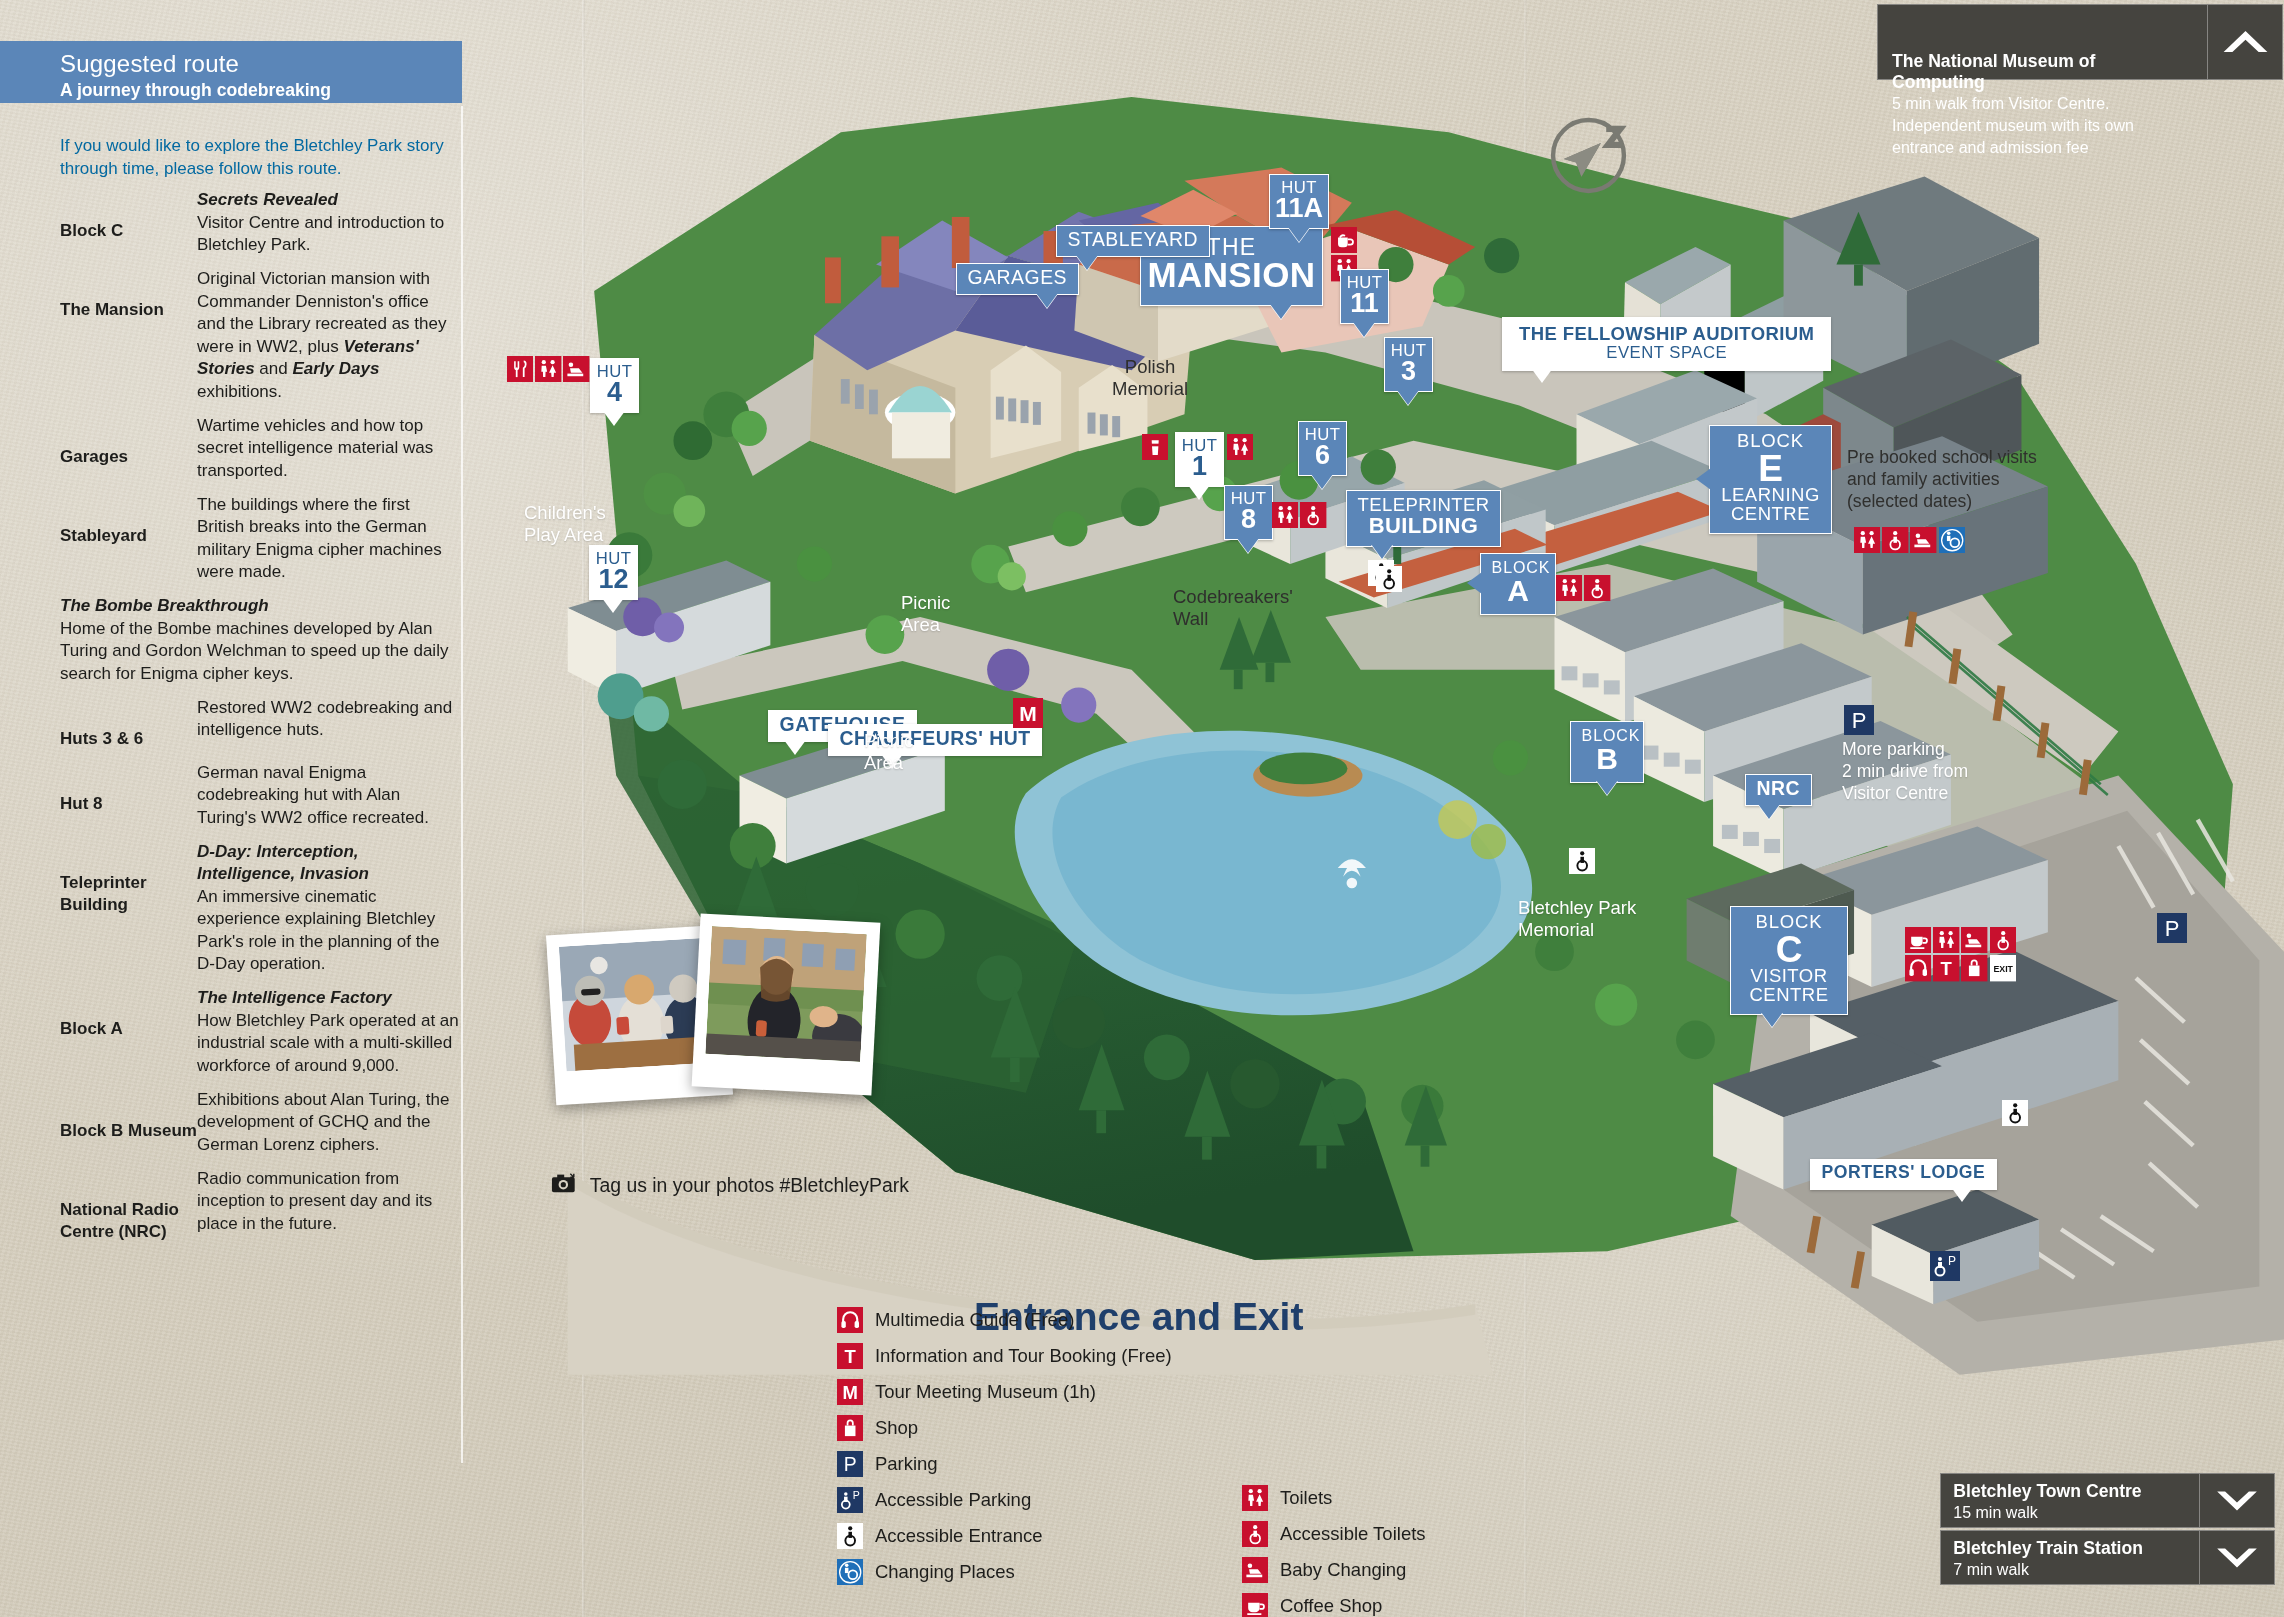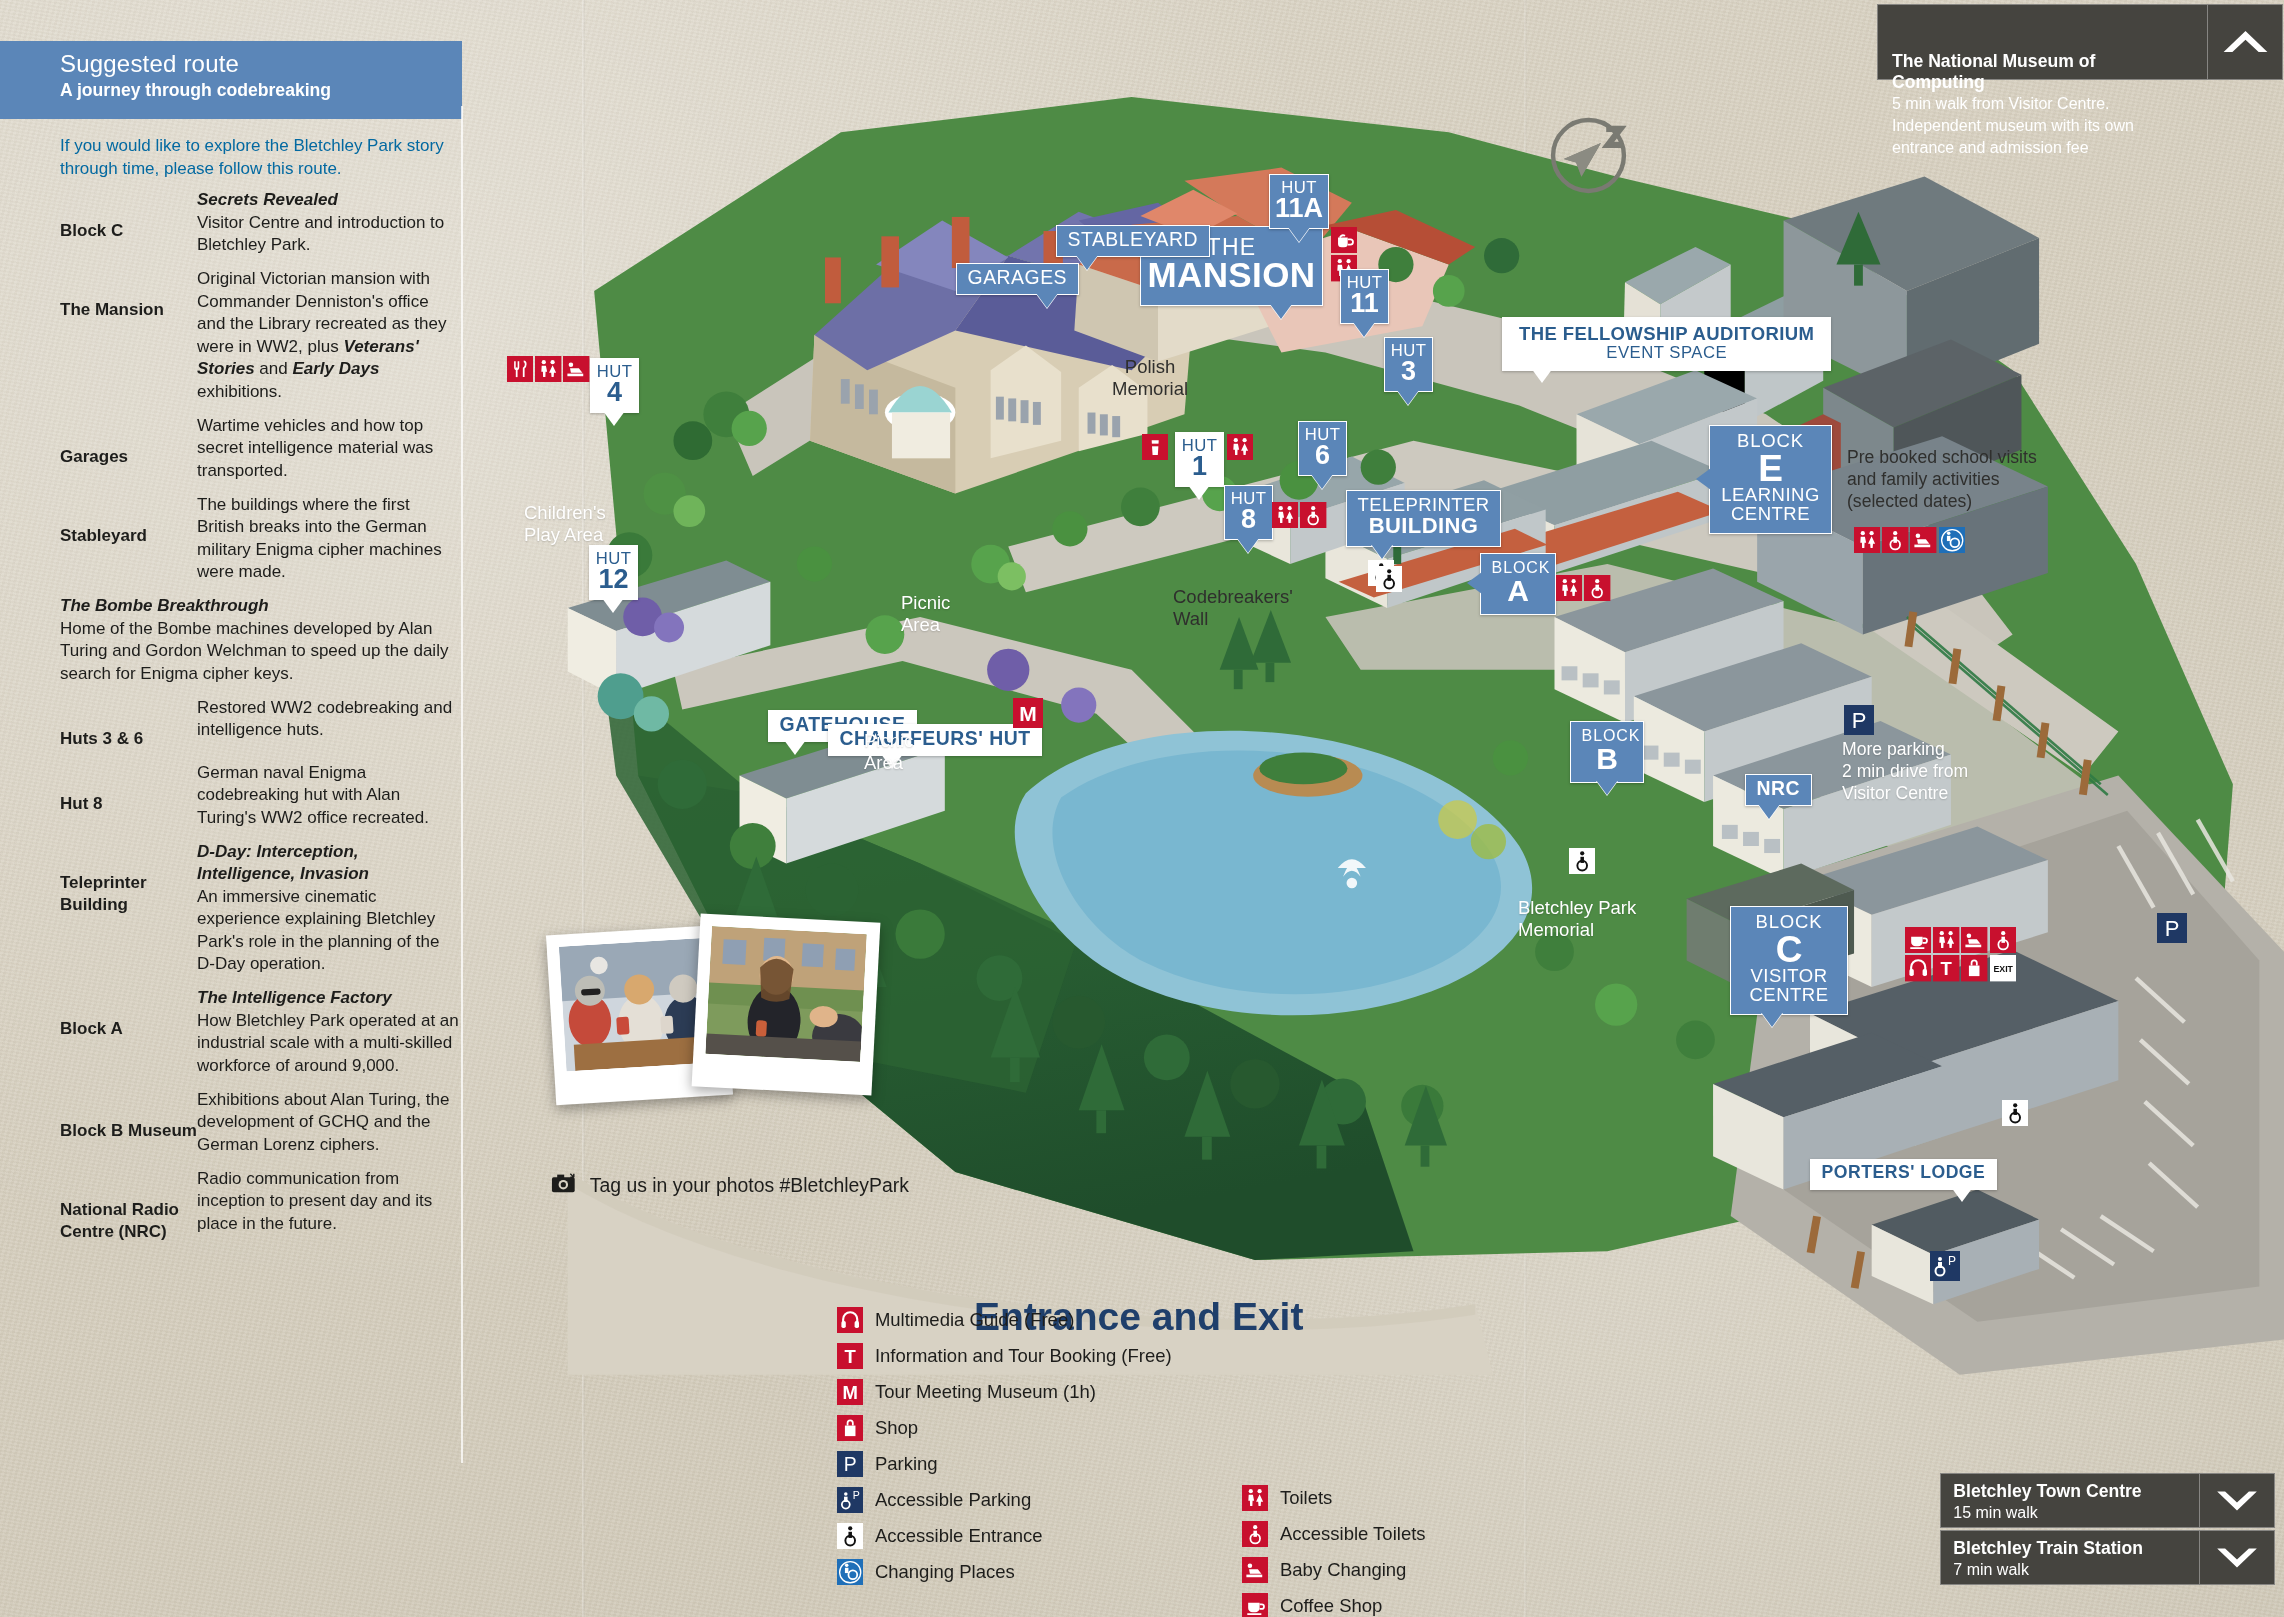--- a/index.html
+++ b/index.html
@@ -16,21 +16,21 @@
       radial-gradient(circle at 72% 70%, rgba(255,255,255,.20), rgba(255,255,255,0) 46%),
       repeating-linear-gradient(9deg, rgba(150,140,120,.05) 0 1.8px, rgba(255,255,255,.05) 1.8px 3.5px),
       repeating-linear-gradient(104deg, rgba(140,130,110,.045) 0 2.6px, rgba(255,255,255,.04) 2.6px 5.3px),
       linear-gradient(160deg,#ddd7c9 0%,#d6cfbf 45%,#cfc8b7 100%);
   }
   #fold1{position:absolute;left:582px;top:0;width:2.6px;height:1618px;background:linear-gradient(90deg,rgba(255,255,255,.45),rgba(0,0,0,.06));opacity:.7;}
   #fold2{position:absolute;left:1524px;top:0;width:2.6px;height:1618px;background:linear-gradient(90deg,rgba(255,255,255,.35),rgba(0,0,0,.05));opacity:.55;}
 
   
   #sidebar{position:absolute;left:0;top:41px;width:462px;height:1401px;}
-  #sb-header{position:absolute;left:0;top:0;width:462px;height:78px;background:#5b86b8;}
+  #sb-header{position:absolute;left:0;top:0;width:462px;height:62px;background:#5b86b8;}
   #sb-header .t1{position:absolute;left:60px;top:8.8px;font-size:24px;color:#fff;letter-spacing:0.2px;}
   #sb-header .t2{position:absolute;left:60px;top:39px;font-size:17.6px;color:#fff;font-weight:bold;}
   #sb-intro{position:absolute;left:60px;top:93px;width:397px;font-size:17px;line-height:23px;color:#0369a1;}
   #sb-list{position:absolute;left:60px;top:148px;width:401px;}
   .sb-row{display:flex;margin-bottom:11.5px;}
   .sb-term{width:137px;flex:0 0 137px;font-size:17px;line-height:22.5px;color:#1d1d1b;font-weight:bold;margin-top:31px;}
   .sb-def{flex:1;font-size:17px;line-height:22.5px;color:#1d1d1b;}
   .sb-def i{font-style:italic;font-weight:bold;}
   #sb-rule{position:absolute;left:461px;top:65px;width:1.8px;height:1357px;background:rgba(255,255,255,.75);}
 

